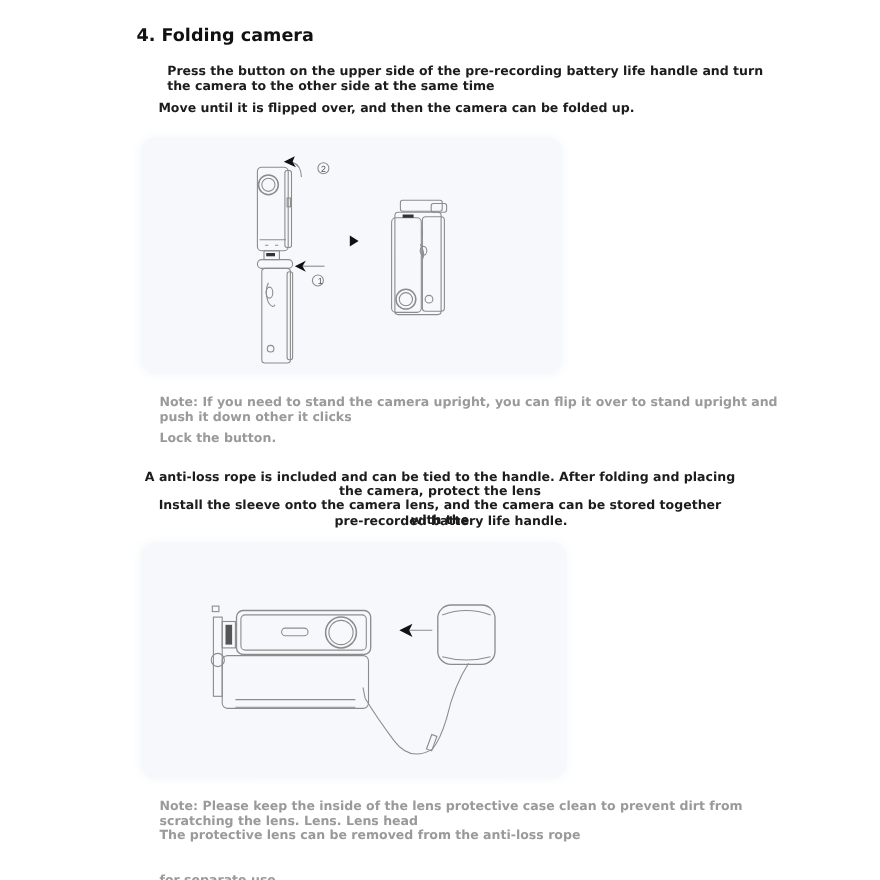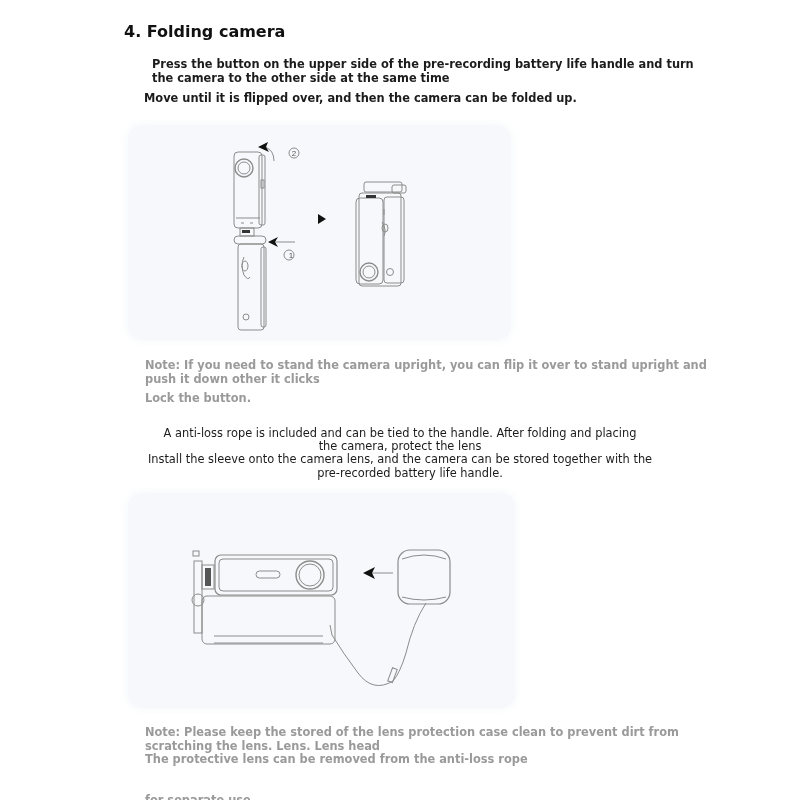--- a/index.html
+++ b/index.html
@@ -22,21 +22,21 @@
     }
     .step-text {
       font-size: 11.4px; font-weight: bold; color: #1c1c1c;
       line-height: 13px;
     }
     .note-text {
       font-size: 11.4px; font-weight: bold; color: #9a9a9a;
       line-height: 13px;
     }
     .center-text {
-      font-size: 11.4px; font-weight: normal; color: #1c1c1c;
+      font-size: 11.4px; font-weight: bold; color: #1c1c1c;
       line-height: 13px; text-align: center;
     }
     .panel {
       background: #f6f8fb;
       border-radius: 14px;
       box-shadow: 0 0 6px 2px rgba(246,248,251,0.9);
     }
     svg { display: block; }
   </style>
 </head>
@@ -137,18 +137,18 @@
         <path d="M298 110 Q285 130 278 160 Q272 180 265 188"></path>
         <path d="M265 188 Q245 200 230 180 Q215 160 204 142"></path>
         <rect x="262" y="175" width="5" height="14" transform="rotate(20 264 182)"></rect>
         <path d="M204 142 L202 132"></path>
         <line x1="244" y1="80" x2="265" y2="80"></line>
       </g>
       <path d="M235 80 L247 74 L244 80 L247 86 Z" fill="#111"></path>
     </svg>
   </div>
 
-  <div class="abs note-text" style="left:145px; top:726px;">Note: Please keep the stored of the lens protection case clean to prevent dirt from</div>
+  <div class="abs note-text" style="left:145px; top:726px;">Note: Please keep the inside of the lens protective case clean to prevent dirt from</div>
   <div class="abs note-text" style="left:145px; top:740px;">scratching the lens. Lens. Lens head</div>
   <div class="abs note-text" style="left:145px; top:753px;">The protective lens can be removed from the anti-loss rope</div>
   <div class="abs note-text" style="left:145px; top:794px;">for separate use.</div>
 
 </div>
 
 </body></html>

